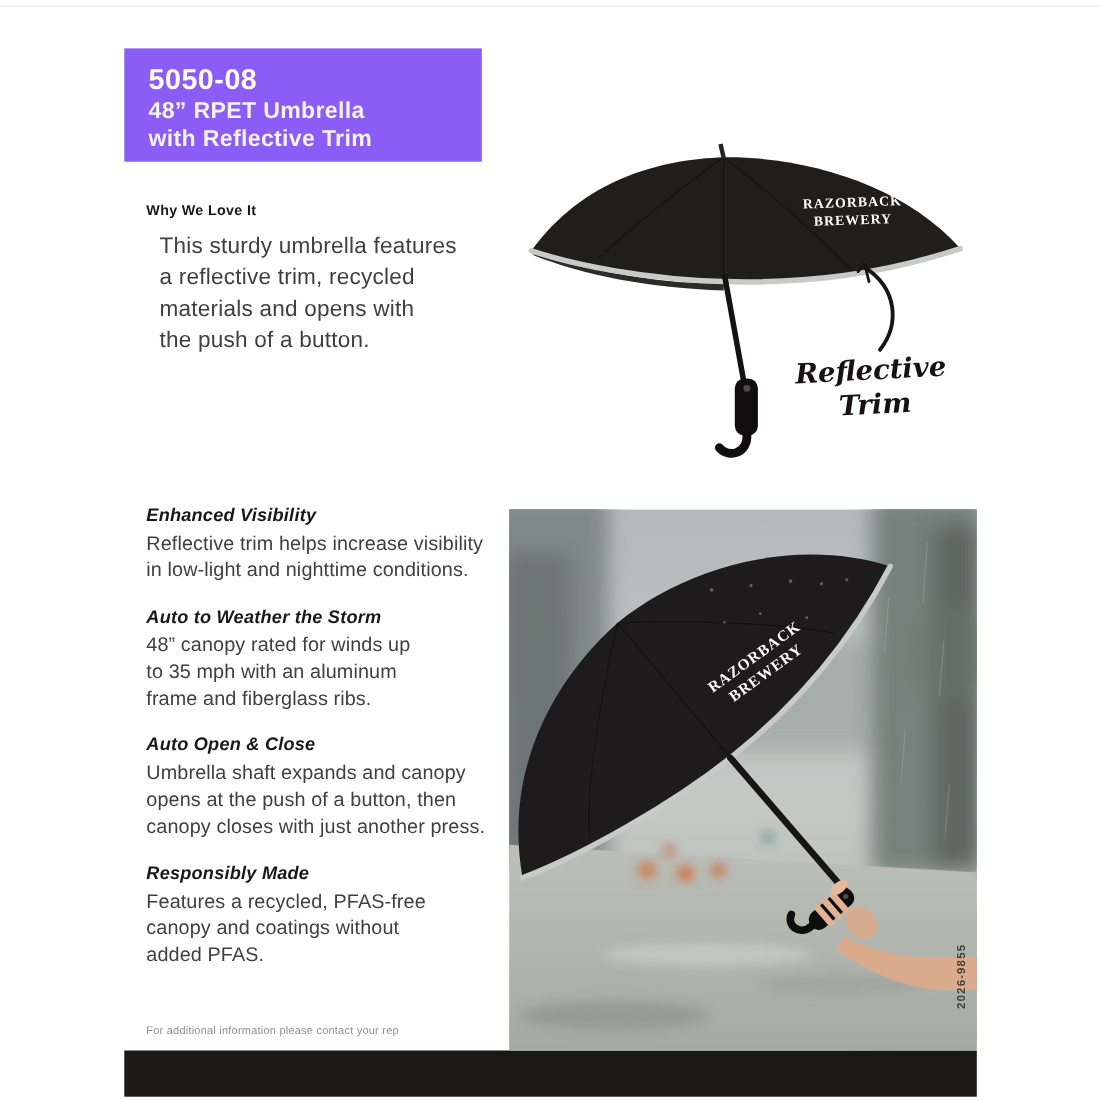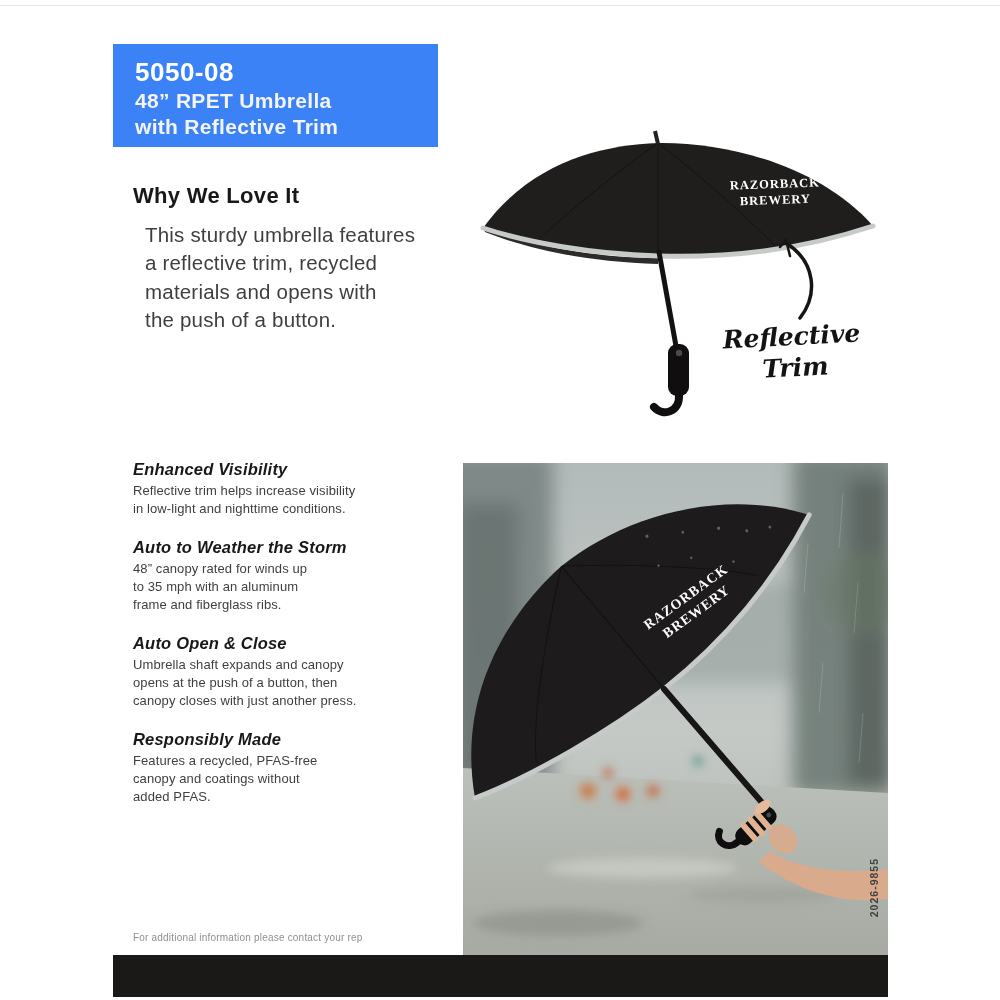--- a/index.html
+++ b/index.html
@@ -4,33 +4,33 @@
 <style>
   html,body{margin:0;padding:0;background:#ffffff;}
   .page{
     position:relative;width:1000px;height:1000px;background:#ffffff;overflow:hidden;
     font-family:"Liberation Sans",sans-serif;color:#1a1a1a;
   }
   .top-hairline{position:absolute;left:0;top:5px;width:1000px;height:1px;background:#e7e7e7;}
   
   .header-box{
     position:absolute;left:113px;top:44px;width:325px;height:103px;
-    background:#3b82f6;color:#ffffff;box-sizing:border-box;padding:14px 0 0 22px;
+    background:#8b5cf6;color:#ffffff;box-sizing:border-box;padding:14px 0 0 22px;
   }
   .header-box .sku{font-size:26px;font-weight:bold;letter-spacing:.5px;line-height:1.15;}
   .header-box .prod{font-size:21px;font-weight:700;color:#f4f4f4;line-height:1.26;letter-spacing:.3px;white-space:pre-line;}
   
   .why{position:absolute;left:133px;top:183px;width:360px;}
-  .why h2{margin:0 0 12px 0;font-size:22px;font-weight:bold;color:#181818;letter-spacing:.3px;}
+  .why h2{margin:0 0 12px 0;font-size:13px;font-weight:bold;color:#181818;letter-spacing:.3px;}
   .why p{margin:12px;font-size:20.5px;line-height:1.38;color:#3f3f3f;white-space:pre-line;letter-spacing:.2px;}
   
   .features{position:absolute;left:133px;top:460px;width:350px;}
   .feature{margin-bottom:21px;}
   .feature h3{margin:0 0 3px 0;font-size:16.5px;font-weight:bold;color:#181818;letter-spacing:.2px;font-style:italic;}
-  .feature p{margin:0;font-size:13px;line-height:1.36;color:#3f3f3f;white-space:pre-line;letter-spacing:.1px;}
+  .feature p{margin:0;font-size:18px;line-height:1.36;color:#3f3f3f;white-space:pre-line;letter-spacing:.1px;}
   
   .foot-note{position:absolute;left:133px;top:932px;font-size:10px;color:#8f8f8f;letter-spacing:.2px;}
   .footer-bar{position:absolute;left:113px;top:955px;width:775px;height:42px;background:#1b1818;}
   
   .product-svg{position:absolute;left:440px;top:130px;width:520px;height:310px;}
   .imprint-text{font-family:"Liberation Serif",serif;font-weight:bold;fill:#ffffff;letter-spacing:1px;}
   .script-text{font-family:"DejaVu Serif",serif;font-style:italic;font-weight:600;fill:#141212;}
   
   .photo{position:absolute;left:463px;top:463px;width:425px;height:492px;overflow:hidden;}
   .photo svg{display:block;}

